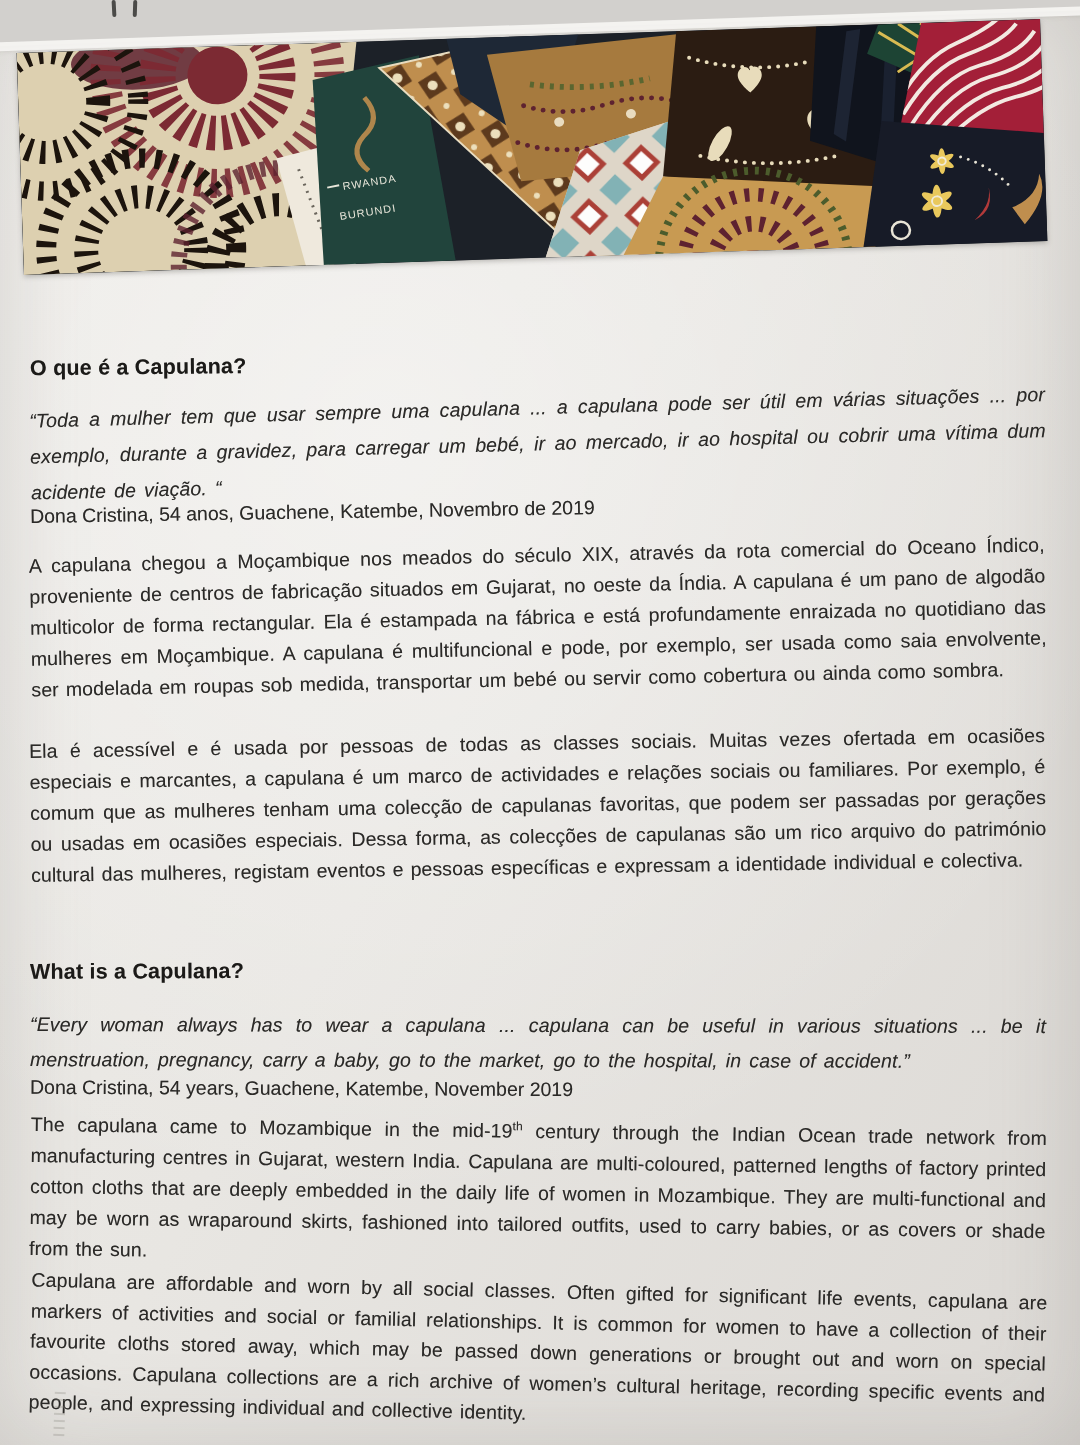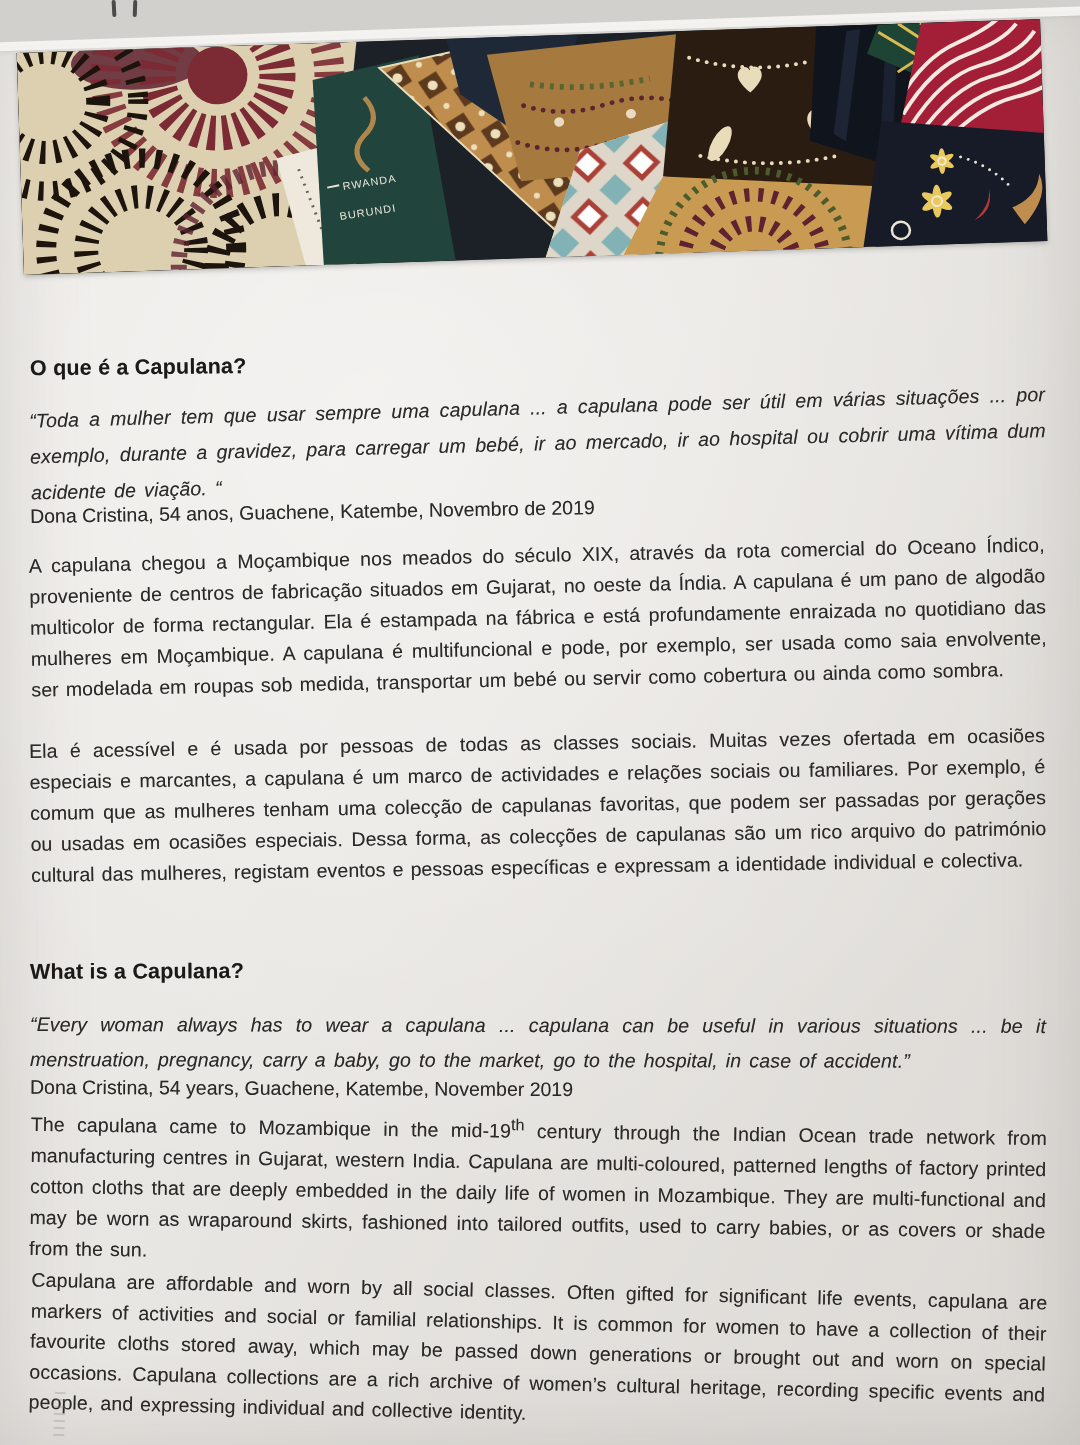--- a/index.html
+++ b/index.html
@@ -36,21 +36,21 @@
     background:#1c2128;
   }
   .banner svg{display:block;width:100%;height:100%;}
 
   .txt{position:absolute;left:30px;width:1016px;color:var(--c-ink,#2a2927);
        text-shadow:0 0 .5px rgba(45,42,40,.35);}
   .heading{font-size:21.5px;font-weight:700;color:var(--c-heading,#1b1a18);letter-spacing:.2px;}
   .quote{font-style:italic;font-size:19.5px;line-height:36px;text-align:justify;word-spacing:2.5px;letter-spacing:.15px;}
   .attr{font-size:19.5px;line-height:28px;}
   .body-par{font-size:19.5px;line-height:31px;text-align:justify;word-spacing:1.5px;letter-spacing:.1px;}
-  .body-par sup{font-size:16px;line-height:0;}
+  .body-par sup{font-size:12px;line-height:0;}
 
   .pt-heading{top:333px;transform:rotate(-.6deg);}
   .pt-quote{top:372px;transform:rotate(-1.5deg);transform-origin:40% 50%;}
   .pt-attr{top:474px;transform:rotate(-.9deg);}
   .pt-par1{top:520px;transform:rotate(-1.2deg);}
   .pt-par2{top:708px;transform:rotate(-.9deg);}
   .en-heading{top:940px;transform:rotate(-.2deg);}
   .en-quote{top:988px;line-height:35px;transform:rotate(.1deg);}
   .en-attr{top:1055px;transform:rotate(.25deg);}
   .en-par1{top:1096px;transform:rotate(.8deg);}

